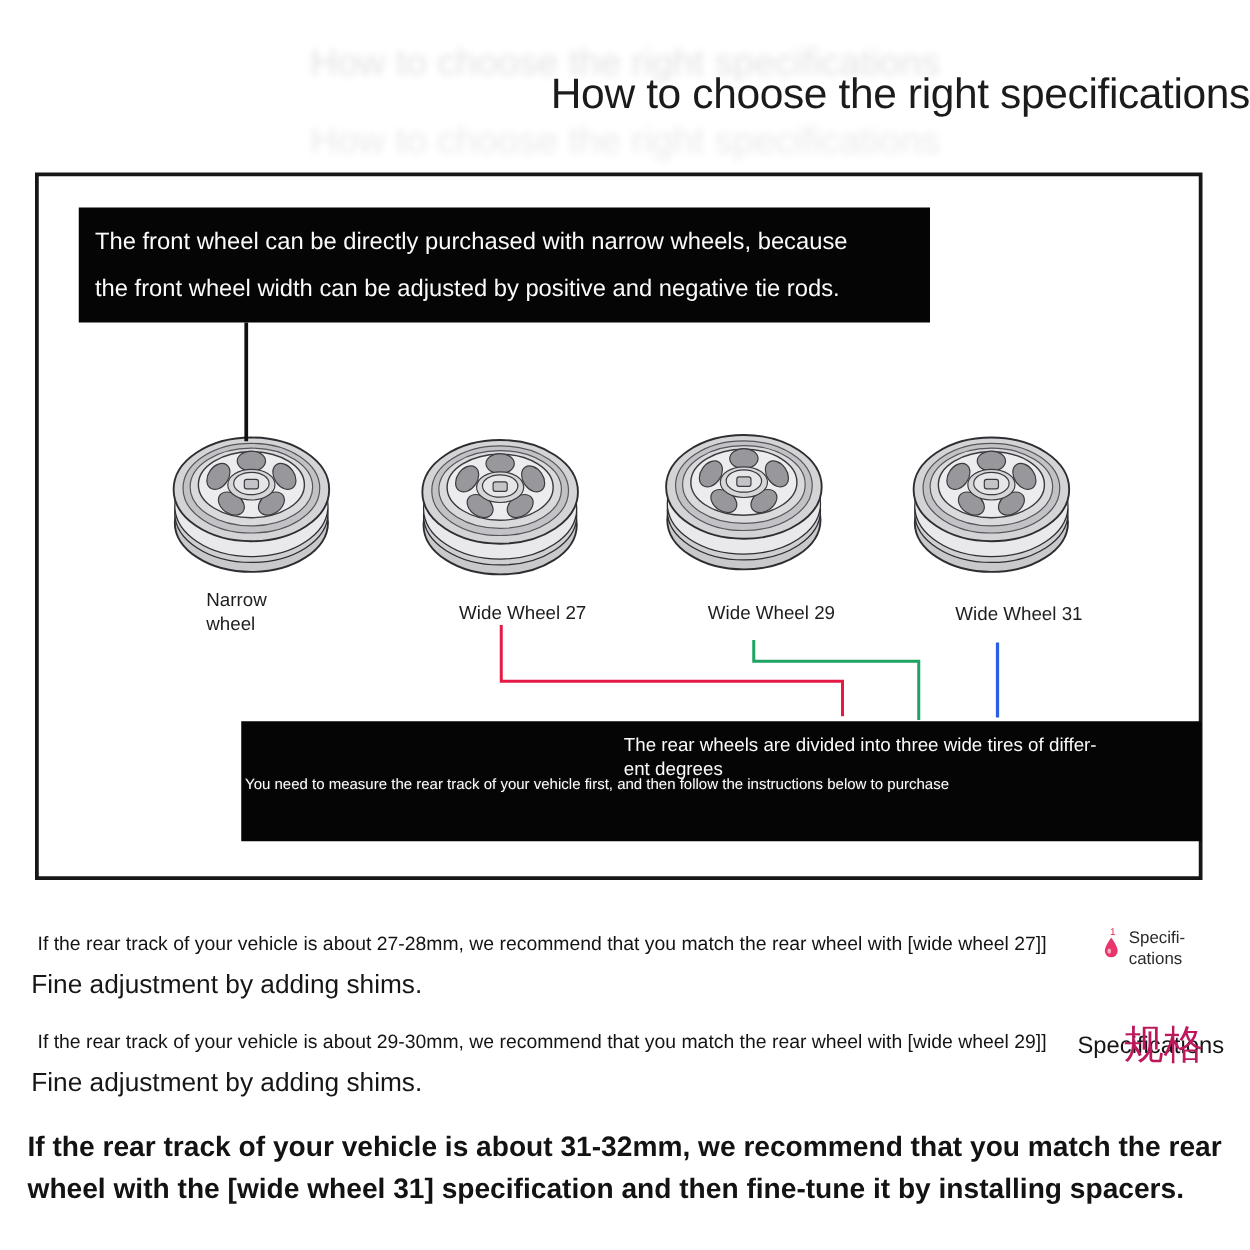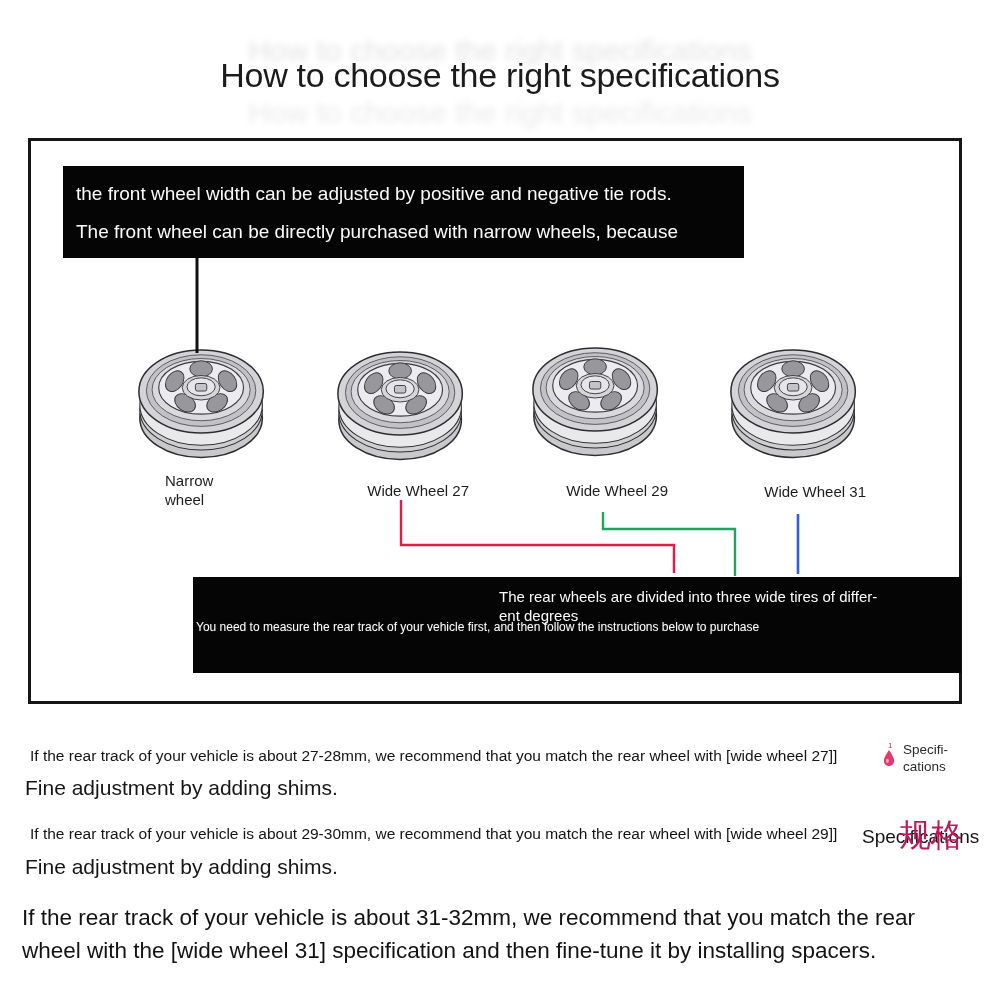--- a/index.html
+++ b/index.html
@@ -10,21 +10,21 @@
     color:#1c1c1c;
   }
   .abs{position:absolute;}
   .nowrap{white-space:nowrap;}
 
   .title-ghost{
     left:0;width:1000px;text-align:center;
     font-size:30px;color:#666;opacity:.18;filter:blur(3px);
   }
   .page-title{
-    left:0;width:1000px;text-align:center;
+    left:0;width:1000px;text-align:right;
     font-size:34px;letter-spacing:-.3px;color:#1b1b1b;
   }
 
   .frame{
     left:28px;top:138px;width:934px;height:566px;
     border:3px solid #161616;box-sizing:border-box;
   }
 
   .callout{background:#050505;color:#fbfbfb;}
   .front-note{
@@ -44,21 +44,21 @@
   }
 
   .wheel-svg{position:absolute;width:132px;height:128px;}
   .wheel-label{font-size:15px;color:#1d1d1d;line-height:19px;}
   .wl-center{width:130px;text-align:right;}
 
   .connector-overlay{left:0;top:0;width:1000px;height:1000px;pointer-events:none;}
 
   .p-small{font-size:15.5px;color:#141414;}
   .p-mid{font-size:21px;color:#161616;}
-  .p-big{font-size:22.5px;line-height:32.5px;color:#131313;}
+  .p-big{font-size:22.5px;line-height:32.5px;color:#131313;font-weight:bold;}
 
   .spec-side{font-size:13.5px;line-height:17px;color:#2a2a2a;}
   .spec-overlay{font-size:19px;color:#151515;text-align:center;}
   .cn-overlay{font-size:32px;color:#be185d;font-family:Liberation Sans, sans-serif;}
   .marker-badge{font-size:8px;color:#e8244f;}
   .hidden-defs{position:absolute;width:0;height:0;overflow:hidden;}
 </style>
 </head>
 <body>
 
@@ -84,22 +84,22 @@
   </defs>
 </svg>
 
 <div class="abs title-ghost" style="top:34px">How to choose the right specifications</div>
 <h1 class="abs page-title" style="top:56px;margin:0;font-weight:400">How to choose the right specifications</h1>
 <div class="abs title-ghost" style="top:96px;opacity:.13">How to choose the right specifications</div>
 
 <div class="abs frame"></div>
 
 <div class="abs callout front-note">
+  <div class="nowrap">The front wheel can be directly purchased with narrow wheels, because</div>
   <div class="nowrap">the front wheel width can be adjusted by positive and negative tie rods.</div>
-  <div class="nowrap">The front wheel can be directly purchased with narrow wheels, because</div>
 </div>
 
 <svg class="wheel-svg" style="left:137px;top:336px" viewBox="0 0 140 134">
     <use href="#wheel-glyph"></use>
   </svg>
 <svg class="wheel-svg" style="left:336px;top:338px" viewBox="0 0 140 134">
     <use href="#wheel-glyph"></use>
   </svg>
 <svg class="wheel-svg" style="left:531px;top:334px" viewBox="0 0 140 134">
     <use href="#wheel-glyph"></use>

